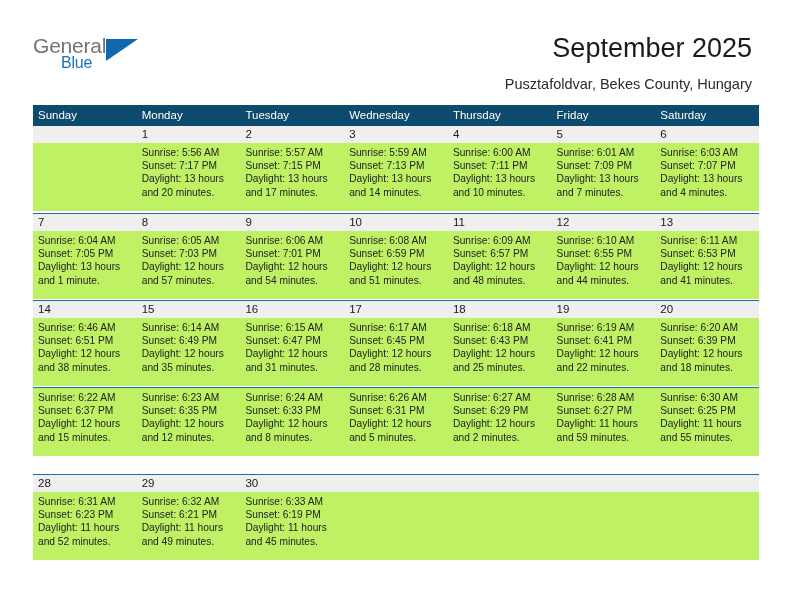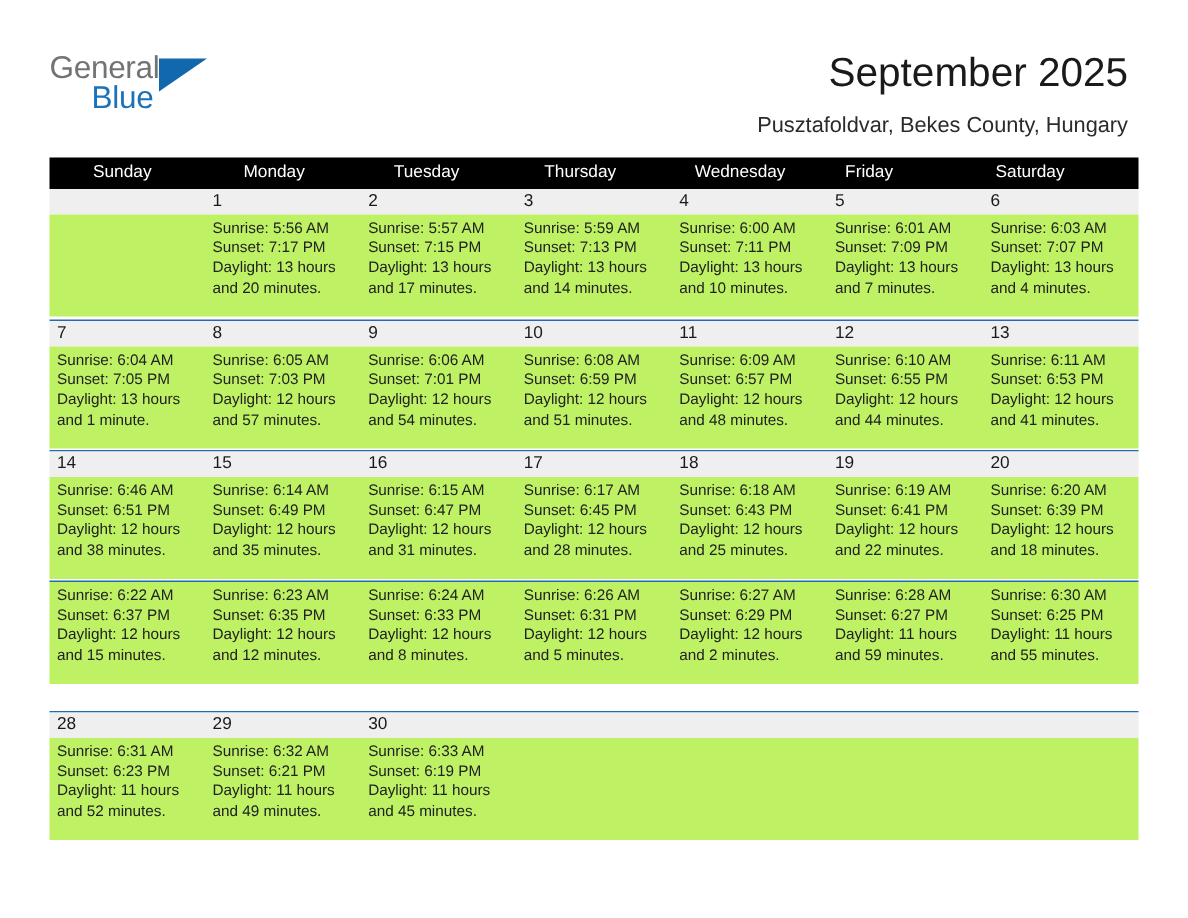--- a/index.html
+++ b/index.html
@@ -42,21 +42,21 @@
     top: 0;
     font-size: 21px;
     letter-spacing: -0.2px;
     color: #737373;
     font-family: "Liberation Sans", sans-serif;
   }
   .brand-blue {
     position: absolute;
     left: 28px;
     top: 20px;
-    font-size: 21px;
+    font-size: 16px;
     letter-spacing: -0.2px;
     color: #1b72b8;
     font-family: "Liberation Sans", sans-serif;
   }
   .brand-flag {
     position: absolute;
     left: 73px;
     top: 5px;
     width: 0;
     height: 0;
@@ -85,23 +85,22 @@
 
   
   .calendar {
     position: absolute;
     left: 33px;
     top: 105px;
     width: 726px;
   }
   .weekday-row {
     display: flex;
-    background: #000000;
+    background: #0c4a6e;
     height: 21px;
-    padding-left: 24px;
   }
   .weekday {
     flex: 1 1 0;
     color: #ffffff;
     font-size: 11.5px;
     line-height: 21px;
     padding-left: 5px;
     box-sizing: border-box;
     white-space: nowrap;
     overflow: hidden;
@@ -164,22 +163,22 @@
     </div>
     <div class="title">September 2025</div>
     <div class="subtitle">Pusztafoldvar, Bekes County, Hungary</div>
   </div>
 
   <div class="calendar">
     <div class="weekday-row">
       <div class="weekday">Sunday</div>
       <div class="weekday">Monday</div>
       <div class="weekday">Tuesday</div>
+      <div class="weekday">Wednesday</div>
       <div class="weekday">Thursday</div>
-      <div class="weekday">Wednesday</div>
       <div class="weekday">Friday</div>
       <div class="weekday">Saturday</div>
     </div>
 
     <div id="weeks-container">
         <div class="week">
           <div class="week-numbers">
             <div class="daynum"></div>
             <div class="daynum">1</div>
             <div class="daynum">2</div>

